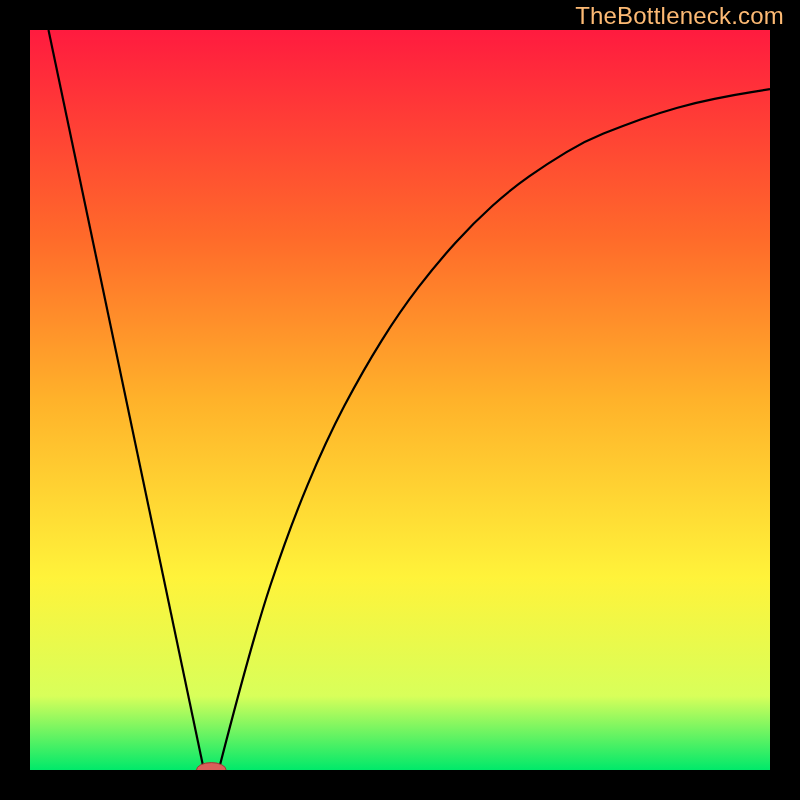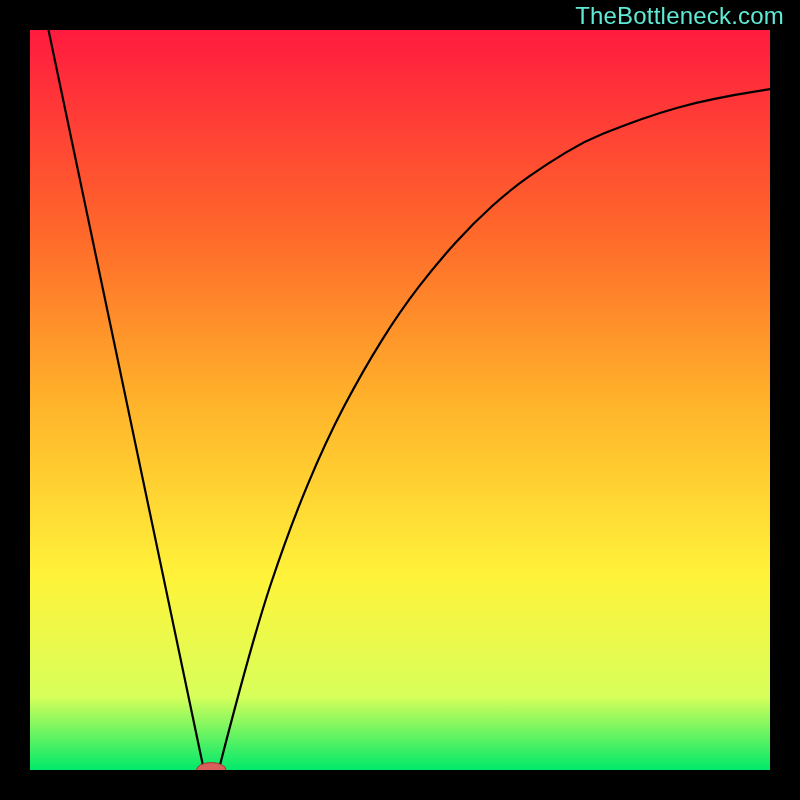--- a/index.html
+++ b/index.html
@@ -14,21 +14,21 @@
   .frame {
     position: relative;
     width: 800px;
     height: 800px;
     background: #000;
   }
   .watermark {
     position: absolute;
     top: 2px;
     right: 16px;
-    color: #5eead4;
+    color: #fdba74;
     font-size: 24px;
     font-weight: 500;
     letter-spacing: 0.2px;
     z-index: 20;
     user-select: none;
   }
   .chart-wrap {
     position: absolute;
     left: 30px;
     top: 30px;

